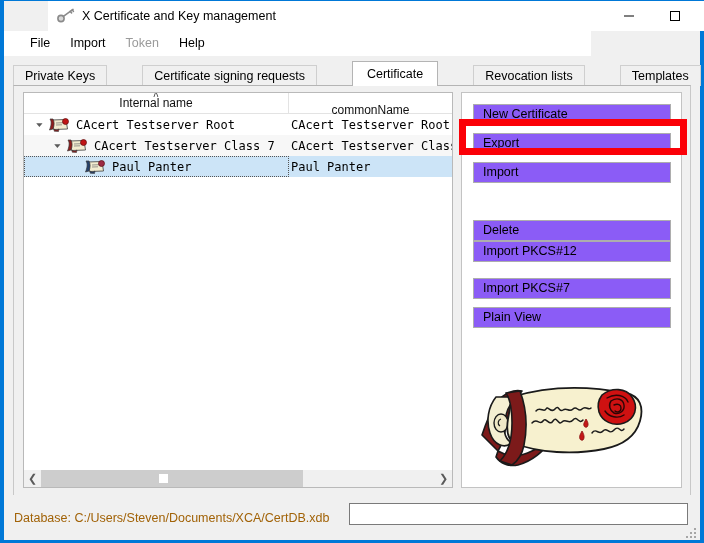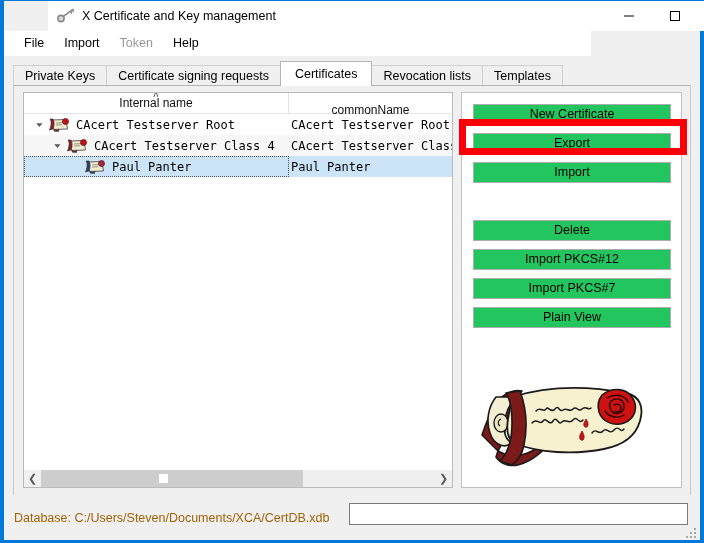--- a/index.html
+++ b/index.html
@@ -73,21 +73,21 @@
 
   
   #menu-bar {
     position: absolute;
     left: 0; top: 30px;
     width: 587px;
     height: 25px;
     background: #ffffff;
     display: flex;
     align-items: center;
-    padding-left: 10px;
+    padding-left: 16px;
     box-sizing: border-box;
   }
   .menu-item {
     font-size: 12.5px;
     color: #000000;
     padding: 2px 10px 3px 10px;
     white-space: nowrap;
   }
   .menu-item.disabled { color: #9a9a9a; }
 
@@ -100,20 +100,21 @@
     background: #f0f0f0;
   }
 
   
   #tab-bar {
     position: absolute;
     left: 9px; top: 7px;
     height: 23px;
     display: flex;
     align-items: flex-end;
+    gap: 36px;
   }
   .tab {
     height: 21px;
     line-height: 21px;
     padding: 0 11px;
     font-size: 12.5px;
     color: #000;
     background: #f0f0f0;
     border: 1px solid #cfcfcf;
     border-bottom: none;
@@ -281,28 +282,29 @@
     height: 396px;
     background: #ffffff;
     border: 1px solid #c3c3c3;
     box-sizing: border-box;
   }
   .side-button {
     position: absolute;
     left: 11px;
     width: 198px;
     height: 21px;
-    background: #22c55e;
+    background: #8b5cf6;
     border: 1px solid #adadad;
     box-sizing: border-box;
     font-size: 12.5px;
     color: #000;
-    text-align: center;
+    text-align: left;
     line-height: 19px;
     font-family: "Liberation Sans", sans-serif;
+    padding-left: 9px;
   }
 
   
   #export-highlight {
     position: absolute;
     left: -3px;
     top: 26px;
     width: 228px;
     height: 36px;
     border: 7px solid #fb0007;
@@ -403,21 +405,21 @@
     <div class="menu-item">Import</div>
     <div class="menu-item disabled">Token</div>
     <div class="menu-item">Help</div>
   </div>
 
   <div id="client-area">
 
     <div id="tab-bar">
       <div class="tab">Private Keys</div>
       <div class="tab">Certificate signing requests</div>
-      <div class="tab active">Certificates</div>
+      <div class="tab active">Certificate</div>
       <div class="tab">Revocation lists</div>
       <div class="tab">Templates</div>
     </div>
 
     <div id="panel">
 
       <div id="tree-container">
         <div id="tree-header">
           <div class="col-head" id="col-internal">
             <span class="sort-caret">˄</span>
@@ -452,21 +454,21 @@
             <span class="chevron"><span class="chev-glyph">▾</span></span>
             <span class="cert-icon">
               <svg width="22" height="15" viewBox="0 0 22 15">
                 <path d="M4 3 L18 2.5 L19.5 12 L5.5 12.5 Z" fill="#f2ecd0" stroke="#3b3b3b" stroke-width="0.8"></path>
                 <path d="M2 2 C4 5 3 9 1.5 13 L5 12 C6.5 8 6.5 5 5 2 Z" fill="#8f1d1d" stroke="#3b3b3b" stroke-width="0.7"></path>
                 <path d="M6 12 C8 13.5 9.5 13 11 12 L10.5 14.5 L6.2 14.2 Z" fill="#8f1d1d" stroke="#3b3b3b" stroke-width="0.6"></path>
                 <path d="M8 6 L15 5.7 M8 8 L14 7.8" stroke="#6d6d6d" stroke-width="0.7"></path>
                 <circle cx="17.5" cy="4.5" r="3" fill="#c01414" stroke="#5a0d0d" stroke-width="0.7"></circle>
               </svg>
             </span>
-            <span class="row-label">CAcert Testserver Class 4</span>
+            <span class="row-label">CAcert Testserver Class 7</span>
           </div>
           <div class="cell-common">CAcert Testserver Class</div>
         </div>
 
         <div class="tree-row selected">
           <div class="cell-name">
             <span class="indent" style="width:60px"></span>
             <span class="cert-icon">
               <svg width="22" height="15" viewBox="0 0 22 15">
                 <path d="M4 3 L18 2.5 L19.5 12 L5.5 12.5 Z" fill="#f2ecd0" stroke="#3b3b3b" stroke-width="0.8"></path>
@@ -491,21 +493,21 @@
           <div class="scroll-arrow">❯</div>
         </div>
       </div>
 
       <div id="right-panel">
 
         <div class="side-button" style="top:11px">New Certificate</div>
         <div class="side-button" style="top:40px">Export</div>
         <div class="side-button" style="top:69px">Import</div>
         <div class="side-button" style="top:127px">Delete</div>
-        <div class="side-button" style="top:156px">Import PKCS#12</div>
+        <div class="side-button" style="top:148px">Import PKCS#12</div>
         <div class="side-button" style="top:185px">Import PKCS#7</div>
         <div class="side-button" style="top:214px">Plain View</div>
 
         <div id="export-highlight"></div>
 
         <div id="logo-box">
           <svg width="196" height="102" viewBox="0 0 196 102">
 
             <path d="M8 62 C12 50 16 40 22 30 C30 20 40 16 48 18 C40 26 34 40 32 54 C30 64 28 72 24 78 Z" fill="#7c1a1a" stroke="#1a1a1a" stroke-width="1.6" stroke-linejoin="round"></path>
             <path d="M24 78 C34 84 46 84 58 78 C66 74 72 70 78 66 C70 78 58 88 44 92 C34 94 26 90 22 84 Z" fill="#7c1a1a" stroke="#1a1a1a" stroke-width="1.6" stroke-linejoin="round"></path>

